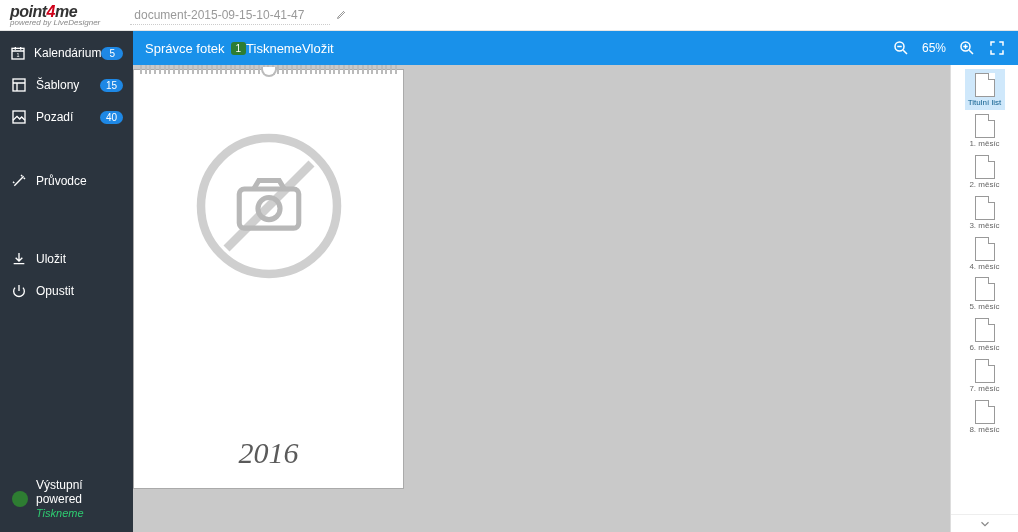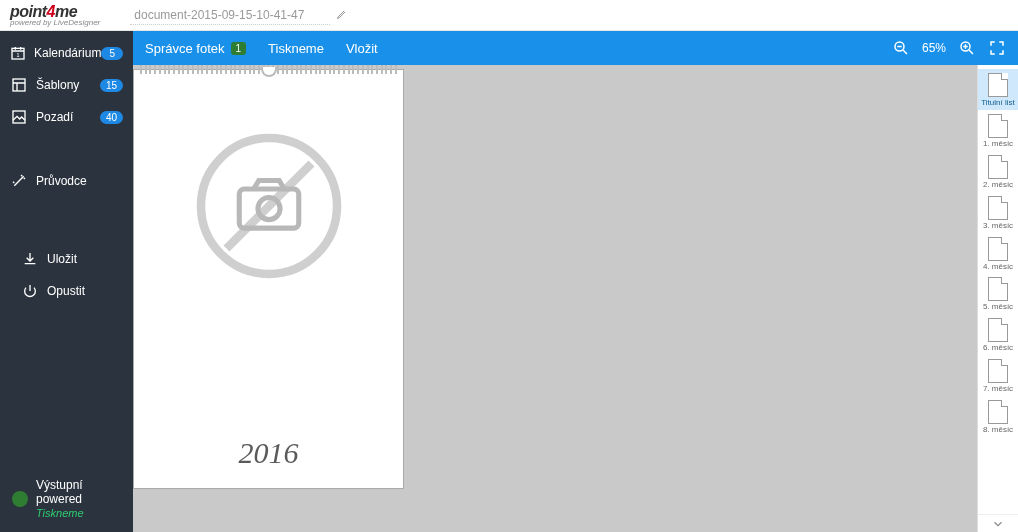--- a/index.html
+++ b/index.html
@@ -27,21 +27,21 @@
   .pill { background: #1e88e5; color:#fff; border-radius: 9px; min-width: 22px; text-align: center; font-size: 10px; padding: 1px 6px; }
   .side-spacer { flex: 1 1 auto; }
   .side-foot { padding: 12px 12px; display:flex; align-items:center; }
   .foot-dot { width:16px; height:16px; border-radius:50%; background:#2e7d32; margin-right:8px; flex:0 0 auto; }
   .foot-text { display:flex; flex-direction:column; line-height:1.2;}
   .foot-sub { font-size: 11px; color:#2ecc71;font-style:italic; }
 
   
   .content { flex: 1 1 auto; display: flex; flex-direction: column; min-width:0; }
   .toolbar { height: 40px; background: #1991ea; color: #fff; display: flex; align-items: center; padding: 0 12px; font-size: 13px; }
-  .tb-item { margin-right: 22px; display:flex; align-items:center; cursor:pointer; }
+  .tb-item { display:flex; align-items:center; cursor:pointer; }
   .tb-badge { background:#2e7d32; color:#fff; font-size:10px; border-radius:3px; padding:1px 5px; margin-left:6px;}
   .tb-spacer { flex:1 1 auto; }
   .tb-right { display:flex; align-items:center; gap:12px; color:#fff; }
   .tb-zoom { font-size:12px; }
   .tb-icon { width:18px; height:18px; cursor:pointer; }
 
   
   .canvas-wrap { flex:1 1 auto; display:flex; min-height:0; }
   .canvas { flex:1 1 auto; background:#c9c9c9; position:relative; overflow:auto; }
   .canvas::-webkit-scrollbar { width:14px; }
@@ -49,21 +49,21 @@
   .canvas::-webkit-scrollbar-thumb { background:#cfcfcf; border:2px solid #efefef; border-radius:3px;}
   .canvas-inner { width:100%; display:flex; justify-content:flex-start; padding-top:4px; }
   .page { position: relative; width:271px; height:420px; background:#fff; border:1px solid #aaa; overflow:visible; }
   .spiral { position:absolute; top:-6px; left:0; right:0; height:12px; display:flex; justify-content:space-between; padding:0 6px; }
   .spiral span { width:2px; height:10px; background:#bbb; display:inline-block; }
   .spiral-hole { position:absolute; top:-3px; left:50%; transform:translateX(-50%); width:16px; height:10px; border:2px solid #bbb; border-top:none; border-radius:0 0 10px 10px; background:#fff; }
   .placeholder { position:absolute; top:12%; left:50%; transform:translateX(-50%); }
   .year-text { position:absolute; bottom:18px; left:0; right:0; text-align:center; font-family: Georgia, 'Times New Roman', serif; font-style: italic; font-size:30px; color:#5a5a5a; }
 
   
-  .pagepanel { width:41px; background:#fff; border-left:1px solid #ddd; display:flex; flex-direction:column; align-items:center; padding-top:4px; overflow:hidden; position:relative; }
+  .pagepanel { width:68px; background:#fff; border-left:1px solid #ddd; display:flex; flex-direction:column; align-items:center; padding-top:4px; overflow:hidden; position:relative; }
   .pp-item { width:40px; display:flex; flex-direction:column; align-items:center; padding:4px 0 2px 0; font-size:8px; color:#666; cursor:pointer; }
   .pp-item.active { background:#cfe8fb; color:#0f5e8d; }
   .pp-thumb { width:20px; height:24px; border:1px solid #999; background:#fff; position:relative; margin-bottom:2px;}
   .pp-thumb::after { content:""; position:absolute; top:-1px; right:-1px; width:6px; height:6px; background:#fff; border-left:1px solid #999; border-bottom:1px solid #999; }
   .pp-label { text-align:center; line-height:1.1; }
   .pp-arrow { position:absolute; bottom:0; left:0; right:0; height:18px; background:#fff; display:flex; align-items:center; justify-content:center; color:#888; font-size:12px; border-top:1px solid #eee; cursor:pointer;}
 </style>
 </head>
 <body>
 
@@ -125,21 +125,21 @@
         <span class="side-icon">
           <svg width="16" height="16" viewBox="0 0 24 24" fill="none" stroke="#fff" stroke-width="2">
               <path d="M5 19L19 5"></path>
               <path d="M15 3l2 2M19 7l2 2M3 13l2 2"></path>
             </svg>
         </span>
         <span class="side-label">Průvodce</span>
       </div>
     </div>
 
-    <div class="side-group" style="margin-top:40px;margin-left:11px;">
+    <div class="side-group" style="margin-top:40px;">
       <div class="side-item">
         <span class="side-icon">
           <svg width="16" height="16" viewBox="0 0 24 24" fill="none" stroke="#fff" stroke-width="2">
               <path d="M12 3v12M7 10l5 5 5-5M4 19h16"></path>
             </svg>
         </span>
         <span class="side-label">Uložit</span>
       </div>
       <div class="side-item">
         <span class="side-icon">

